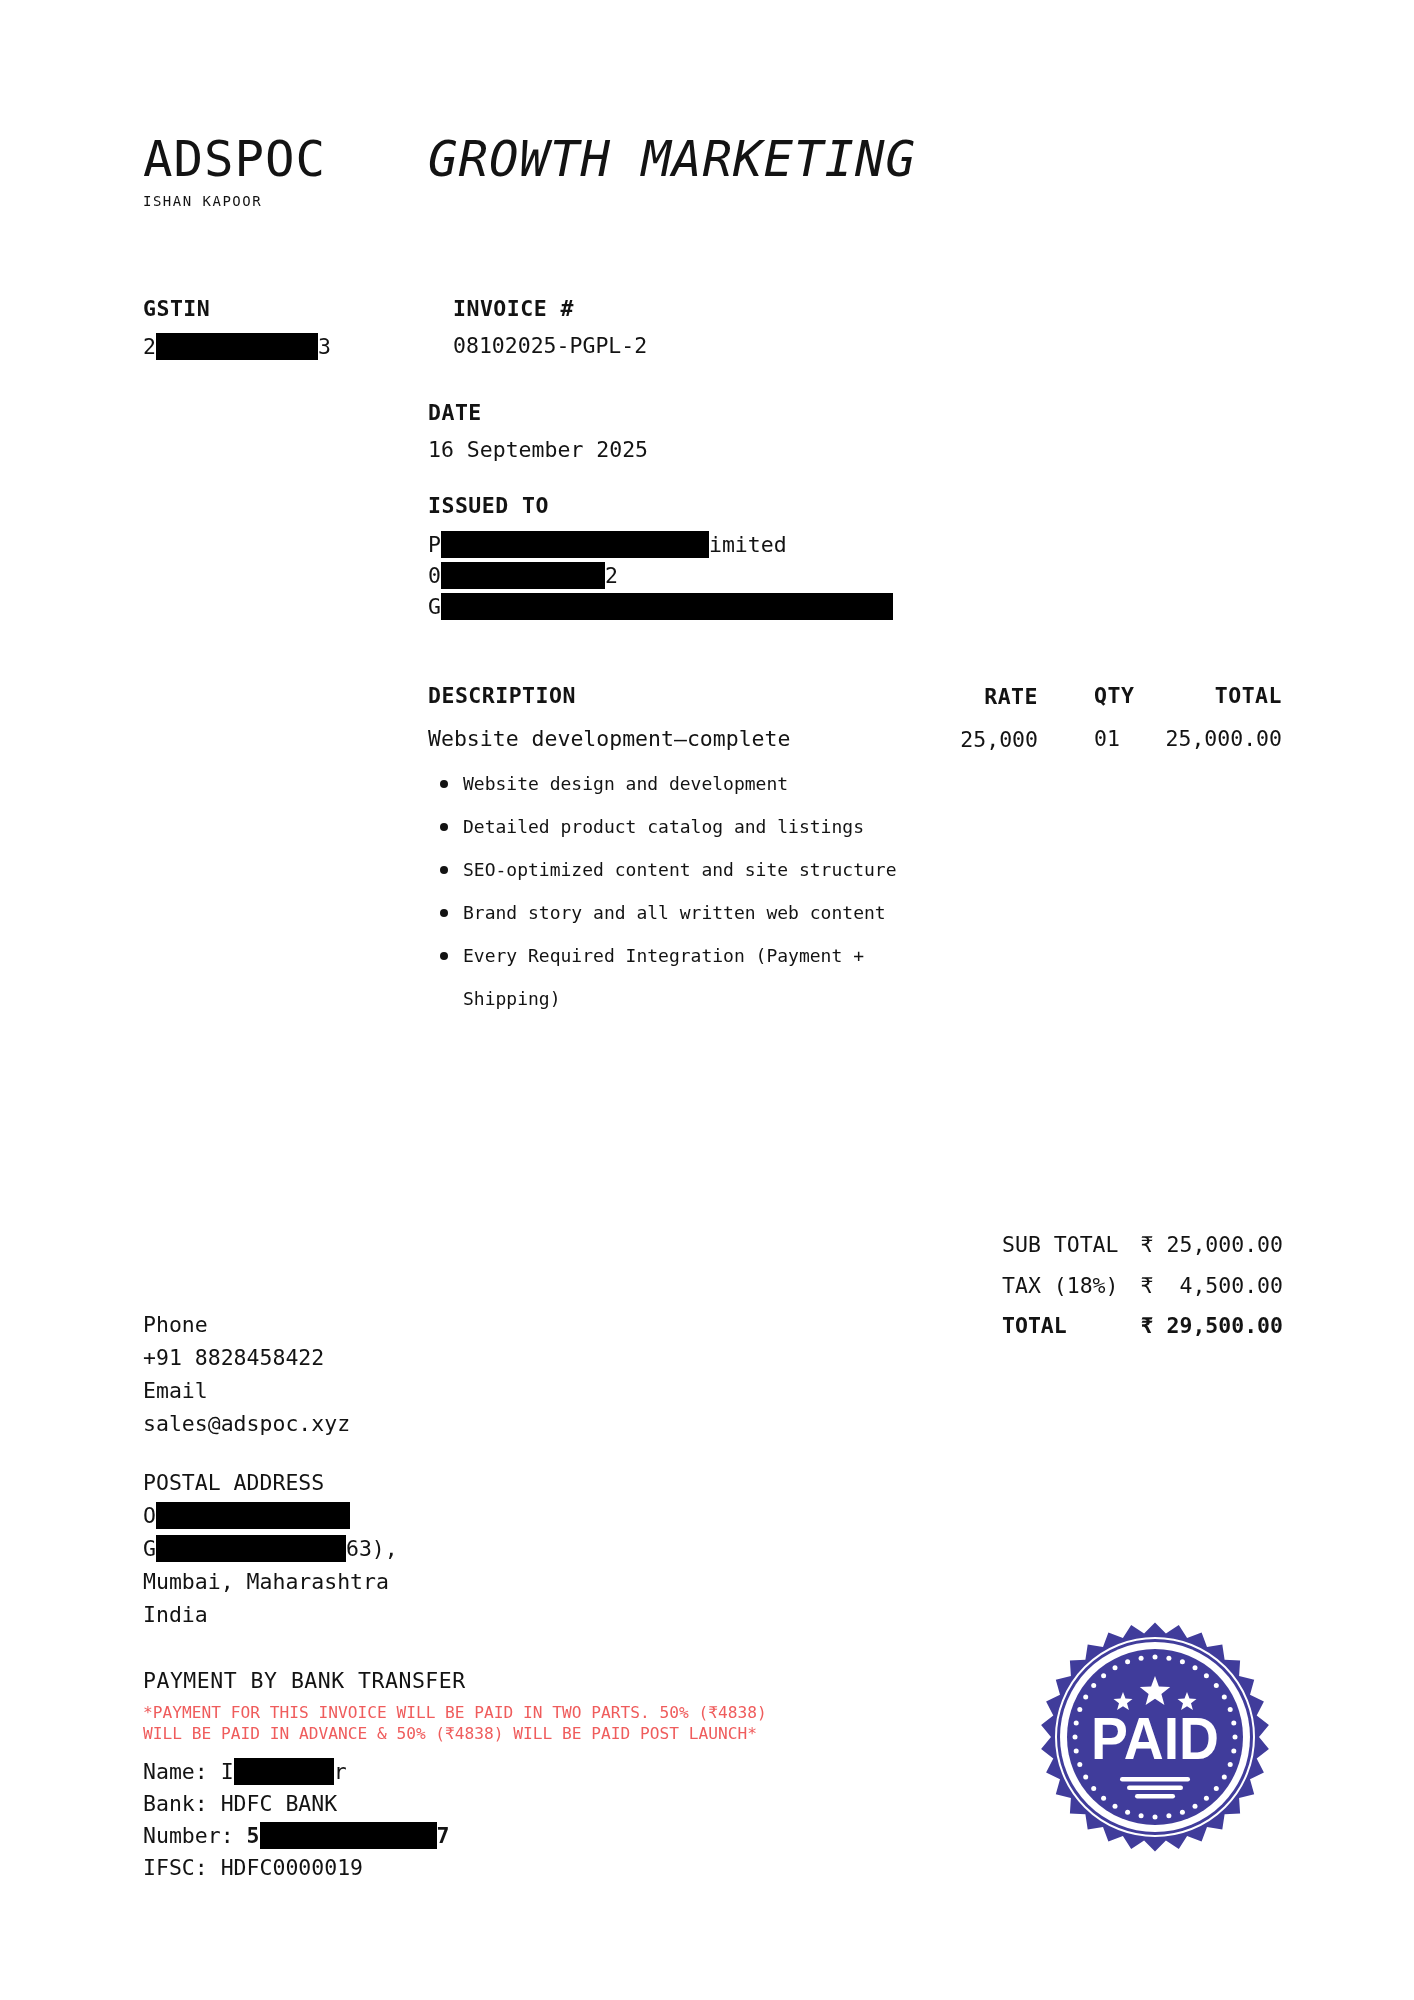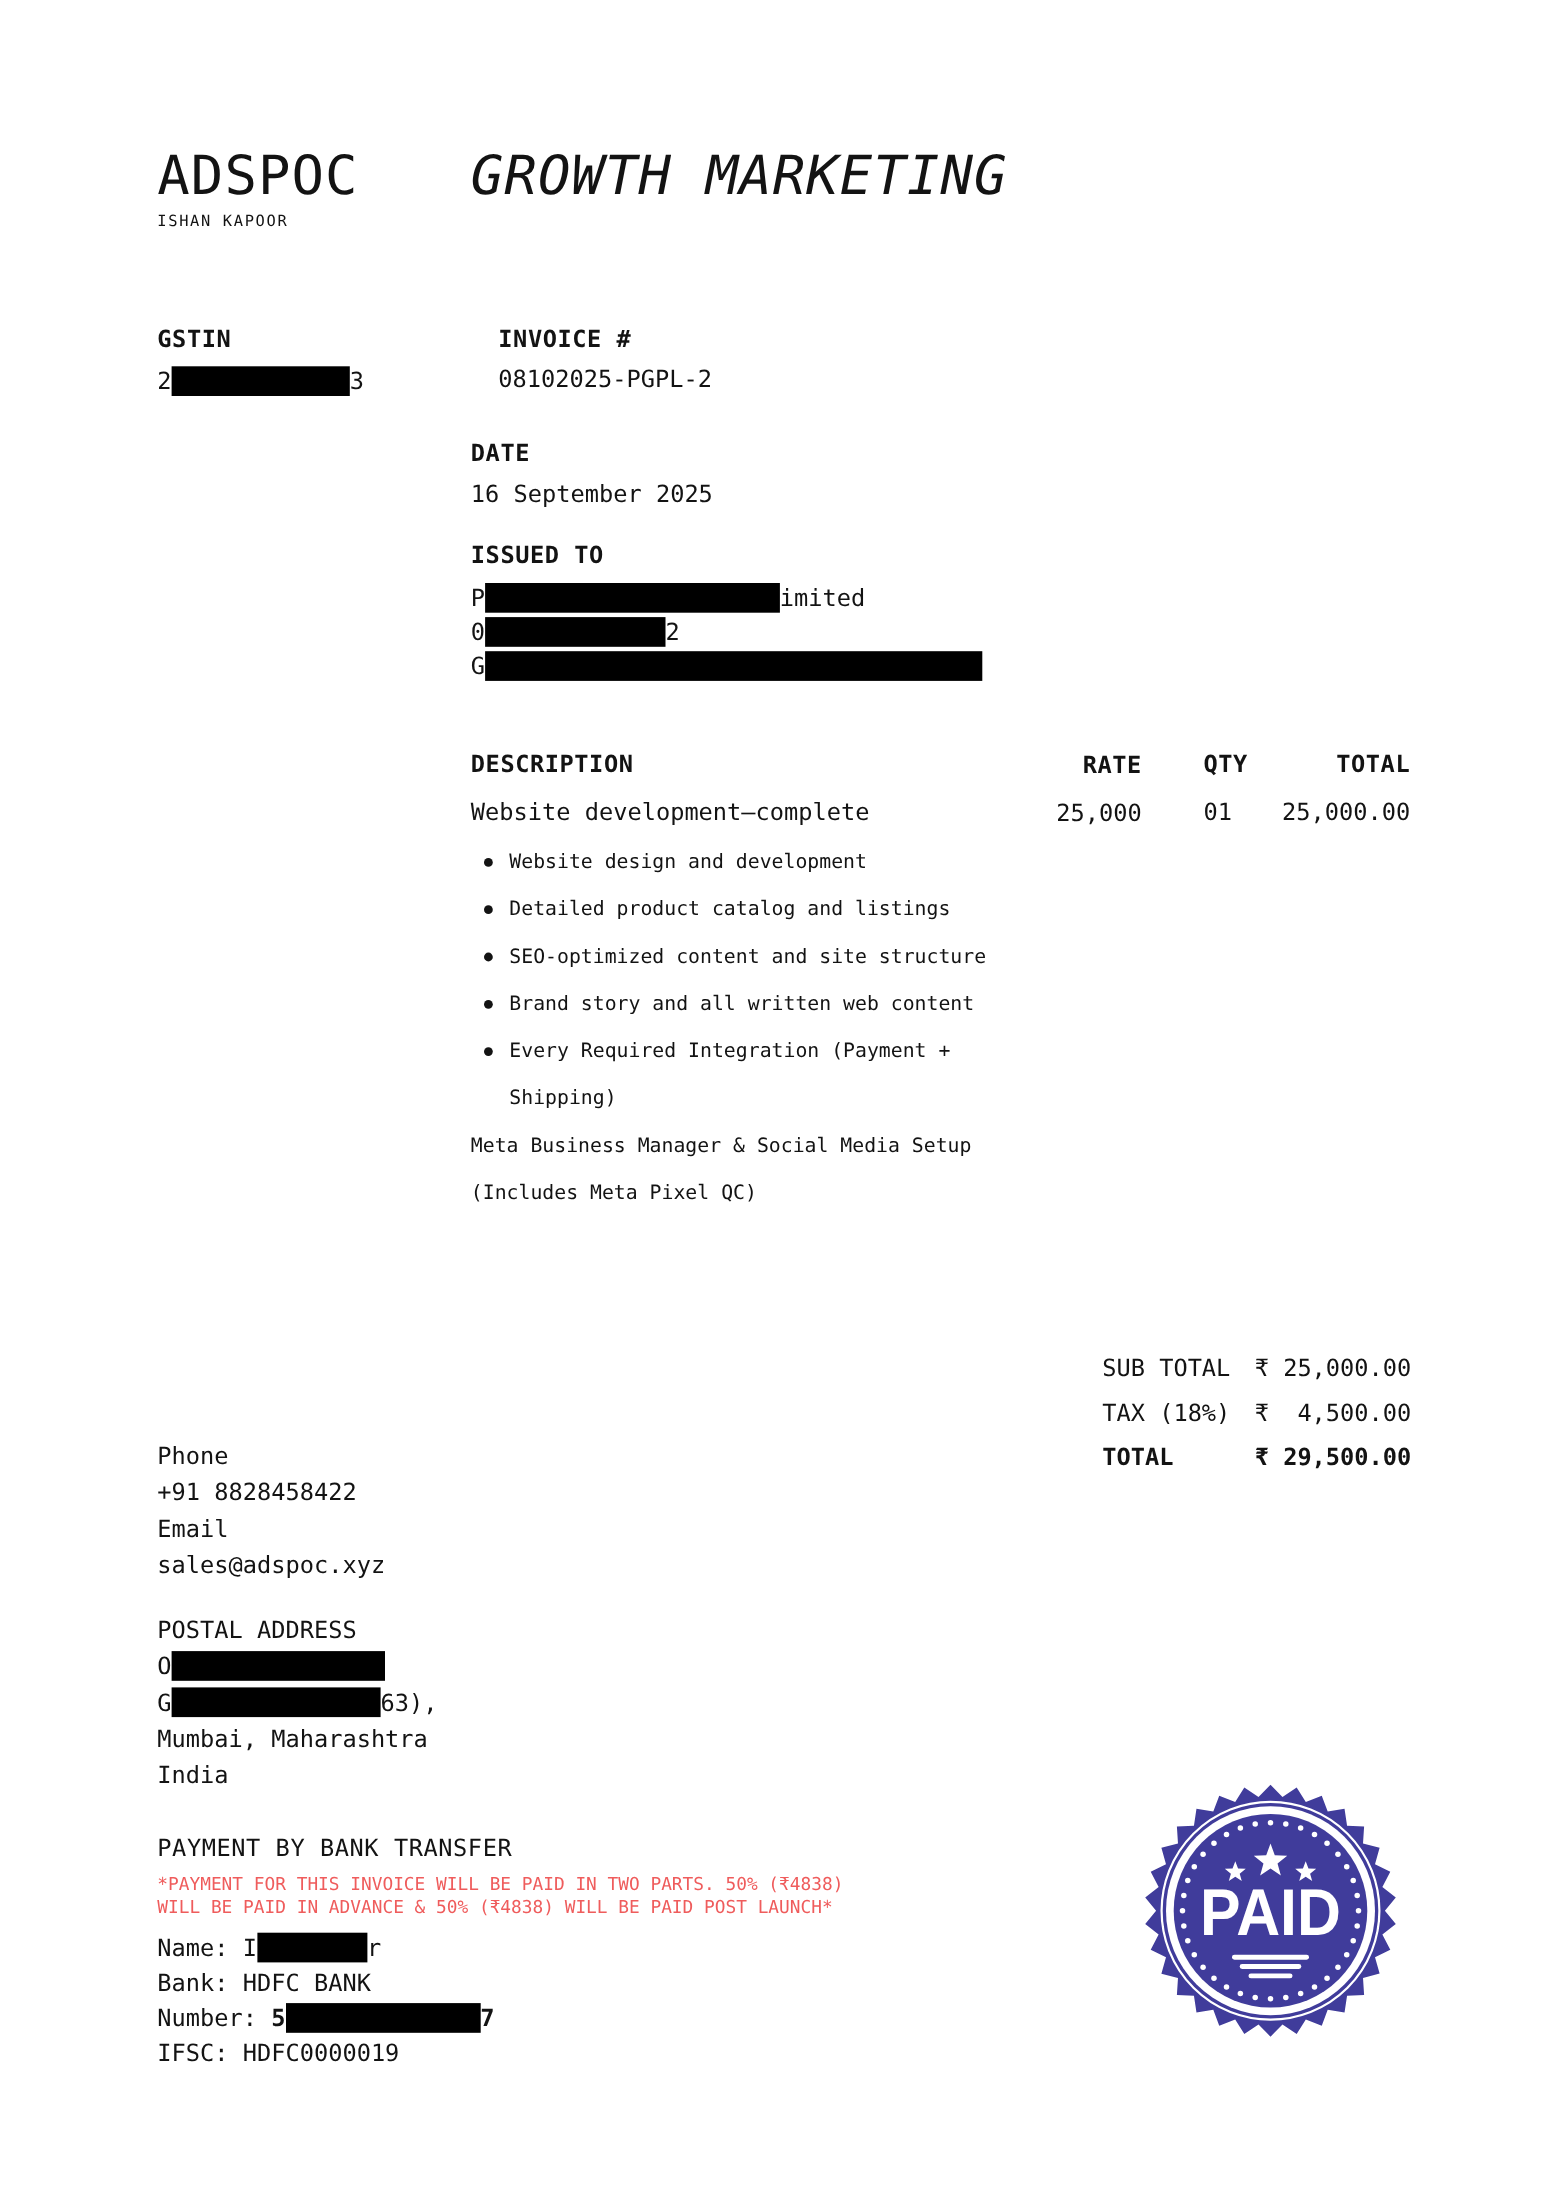--- a/index.html
+++ b/index.html
@@ -84,21 +84,20 @@
   <span class="c-qty">01</span>
   <span class="c-total">25,000.00</span>
 </div>
 
 <div class="abs desc-flow" style="left:428px; top:762px;">
   <div class="bullet-item"><span class="bullet-dot"></span><span>Website design and development</span></div>
   <div class="bullet-item"><span class="bullet-dot"></span><span>Detailed product catalog and listings</span></div>
   <div class="bullet-item"><span class="bullet-dot"></span><span>SEO-optimized content and site structure</span></div>
   <div class="bullet-item"><span class="bullet-dot"></span><span>Brand story and all written web content</span></div>
   <div class="bullet-item"><span class="bullet-dot"></span><span>Every Required Integration (Payment + Shipping)</span></div>
-  <div>Meta Business Manager &amp; Social Media Setup (Includes Meta Pixel QC)</div>
 </div>
 
 <div class="abs totals" style="left:1002px; top:1225px;">
   <div class="totals-row">
     <span>SUB TOTAL</span>
     <span class="val">₹ 25,000.00</span>
   </div>
   <div class="totals-row">
     <span>TAX (18%)</span>
     <span class="val">₹  4,500.00</span>

